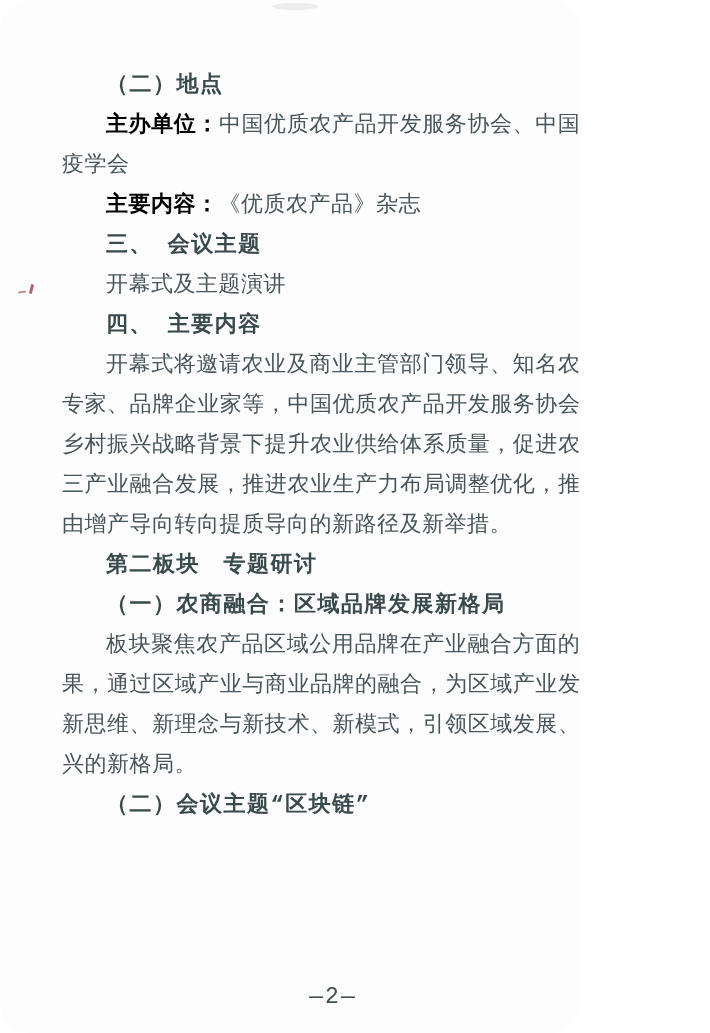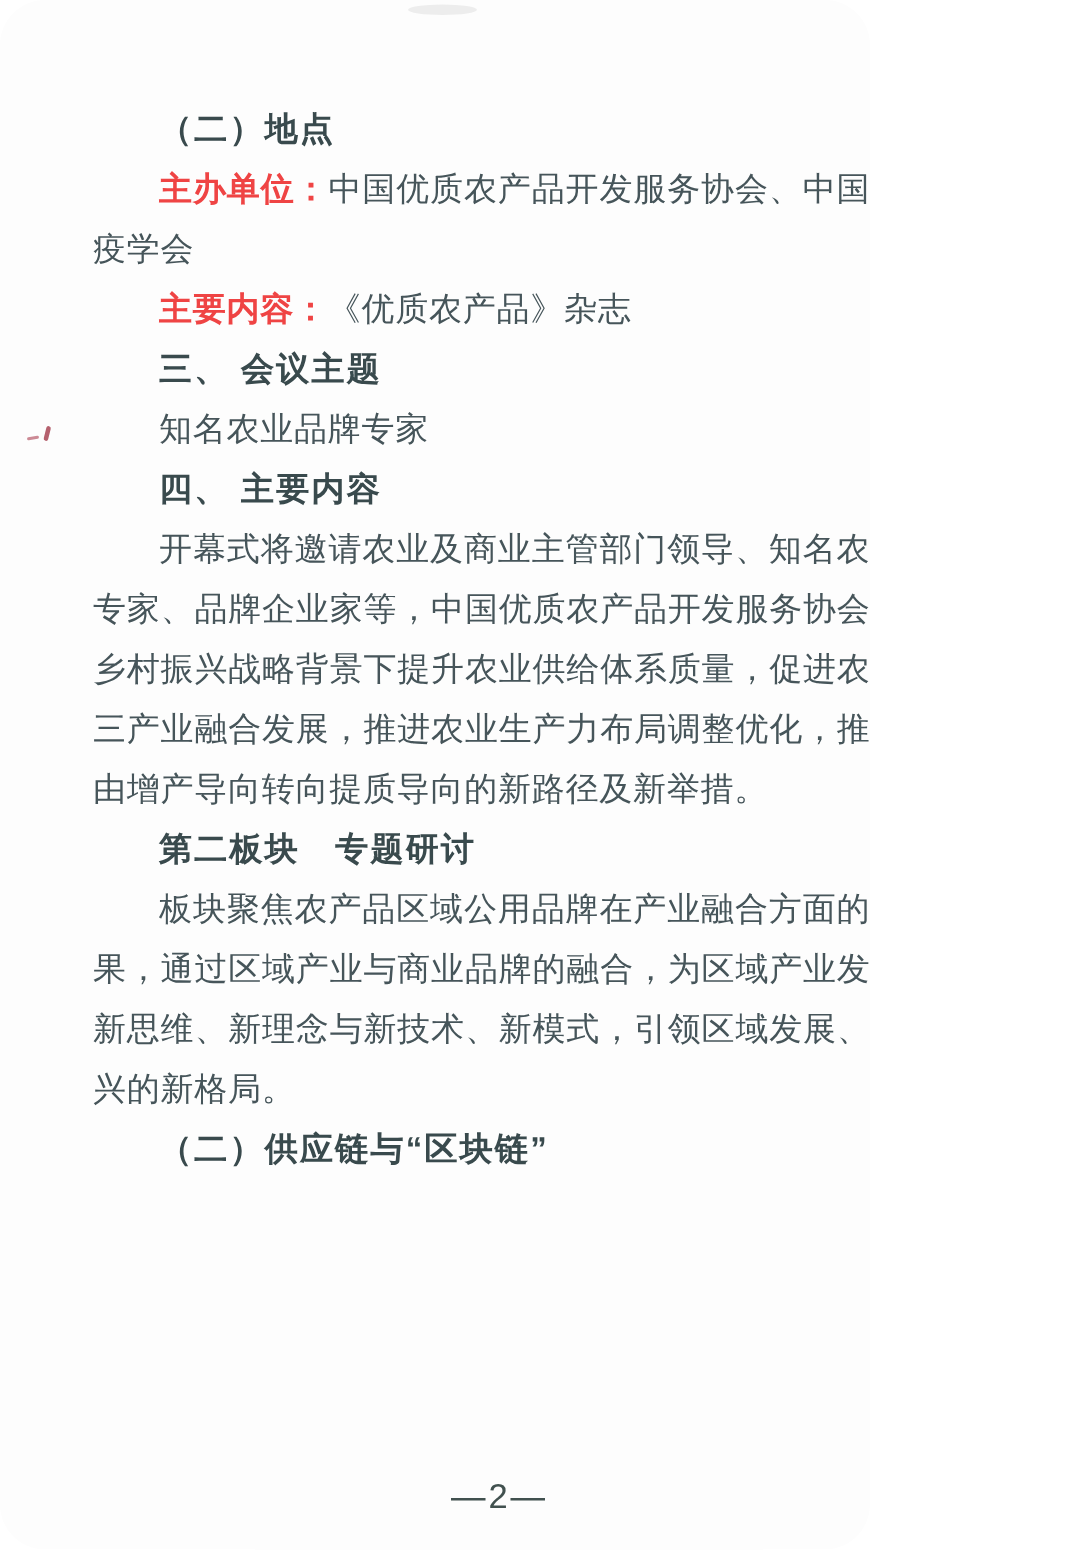--- a/index.html
+++ b/index.html
@@ -1,40 +1,40 @@
 <!DOCTYPE html>
 <html><head>
 <meta charset="utf-8">
 <style>
   html,body { margin:0; padding:0; background:#ffffff; }
   .page {
     position:relative;
     width:580px; height:1033px;
     background:#fdfdfd;
-    font-family:Liberation Sans, sans-serif;
+    font-family:Liberation Mono, monospace;
     color:#43524f;
     overflow:hidden;
     border-radius:30px;
   }
   .content {
     position:absolute;
     top:66px; left:62px; width:586px;
     font-size:22px;
     line-height:40px;
     text-align:justify;
     text-justify:inter-character;
   }
   .content p { margin:0; text-indent:2em; }
   p.h {
     font-weight:bold;
     color:#394a4d;
     letter-spacing:1.5px;
   }
   p.b { color:#46555a; letter-spacing:0.5px; }
-  .lbl { font-weight:bold; color:#ef4444; }
+  .lbl { font-weight:bold; color:#000000; }
   .pageno {
     position:absolute;
     top:984px; left:0; width:666px;
     text-align:center;
     font-size:23px;
     letter-spacing:2px;
     color:#41514f;
   }
   
   .smudge {
@@ -62,23 +62,24 @@
   <div class="pen-mark">
     <i class="pm1"></i>
     <i class="pm2"></i>
   </div>
 
   <div class="content">
     <p class="h">（二）地点</p>
     <p class="b"><span class="lbl">主办单位：</span><span>中国优质农产品开发服务协会、中国检验检疫学会</span></p>
     <p class="b"><span class="lbl">主要内容：</span><span>《优质农产品》杂志</span></p>
     <p class="h">三、 会议主题</p>
-    <p class="b">知名农业品牌专家</p>
+    <p class="b">开幕式及主题演讲</p>
     <p class="h">四、 主要内容</p>
     <p class="b">开幕式将邀请农业及商业主管部门领导、知名农业品牌专家、品牌企业家等，中国优质农产品开发服务协会，探讨乡村振兴战略背景下提升农业供给体系质量，促进农村一二三产业融合发展，推进农业生产力布局调整优化，推动农业由增产导向转向提质导向的新路径及新举措。</p>
     <p class="h">第二板块　专题研讨</p>
+    <p class="h">（一）农商融合：区域品牌发展新格局</p>
     <p class="b">板块聚焦农产品区域公用品牌在产业融合方面的建设成果，通过区域产业与商业品牌的融合，为区域产业发展带来新思维、新理念与新技术、新模式，引领区域发展、乡村振兴的新格局。</p>
-    <p class="h">（二）供应链与“区块链”</p>
+    <p class="h">（二）会议主题“区块链”</p>
   </div>
 
   <div class="pageno">—2—</div>
 
 </div>
 
 </body></html>

